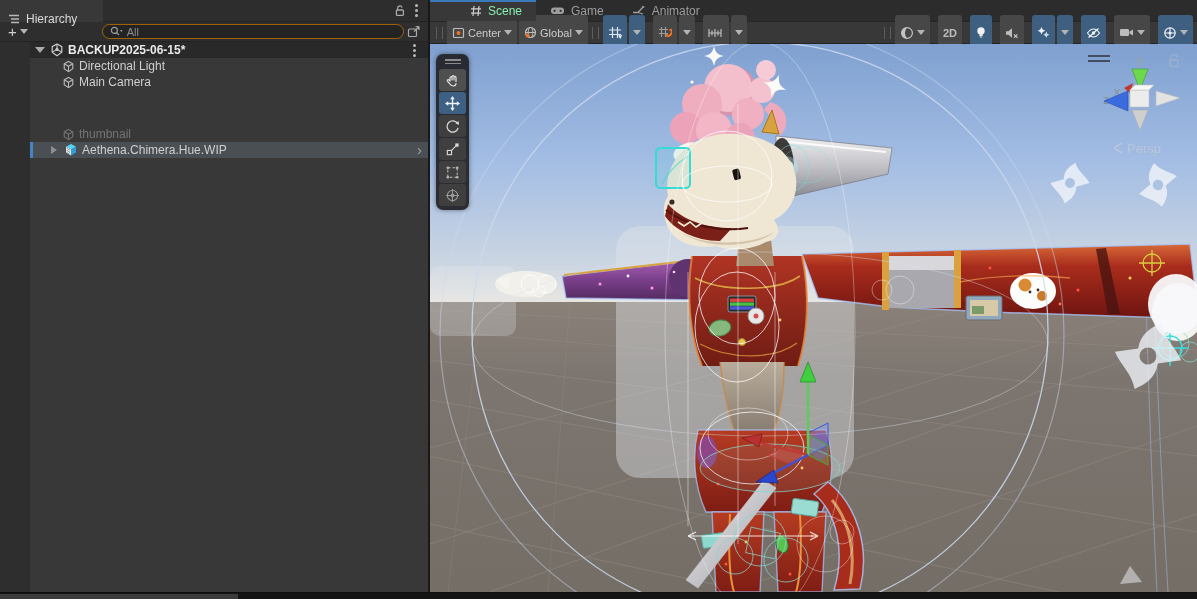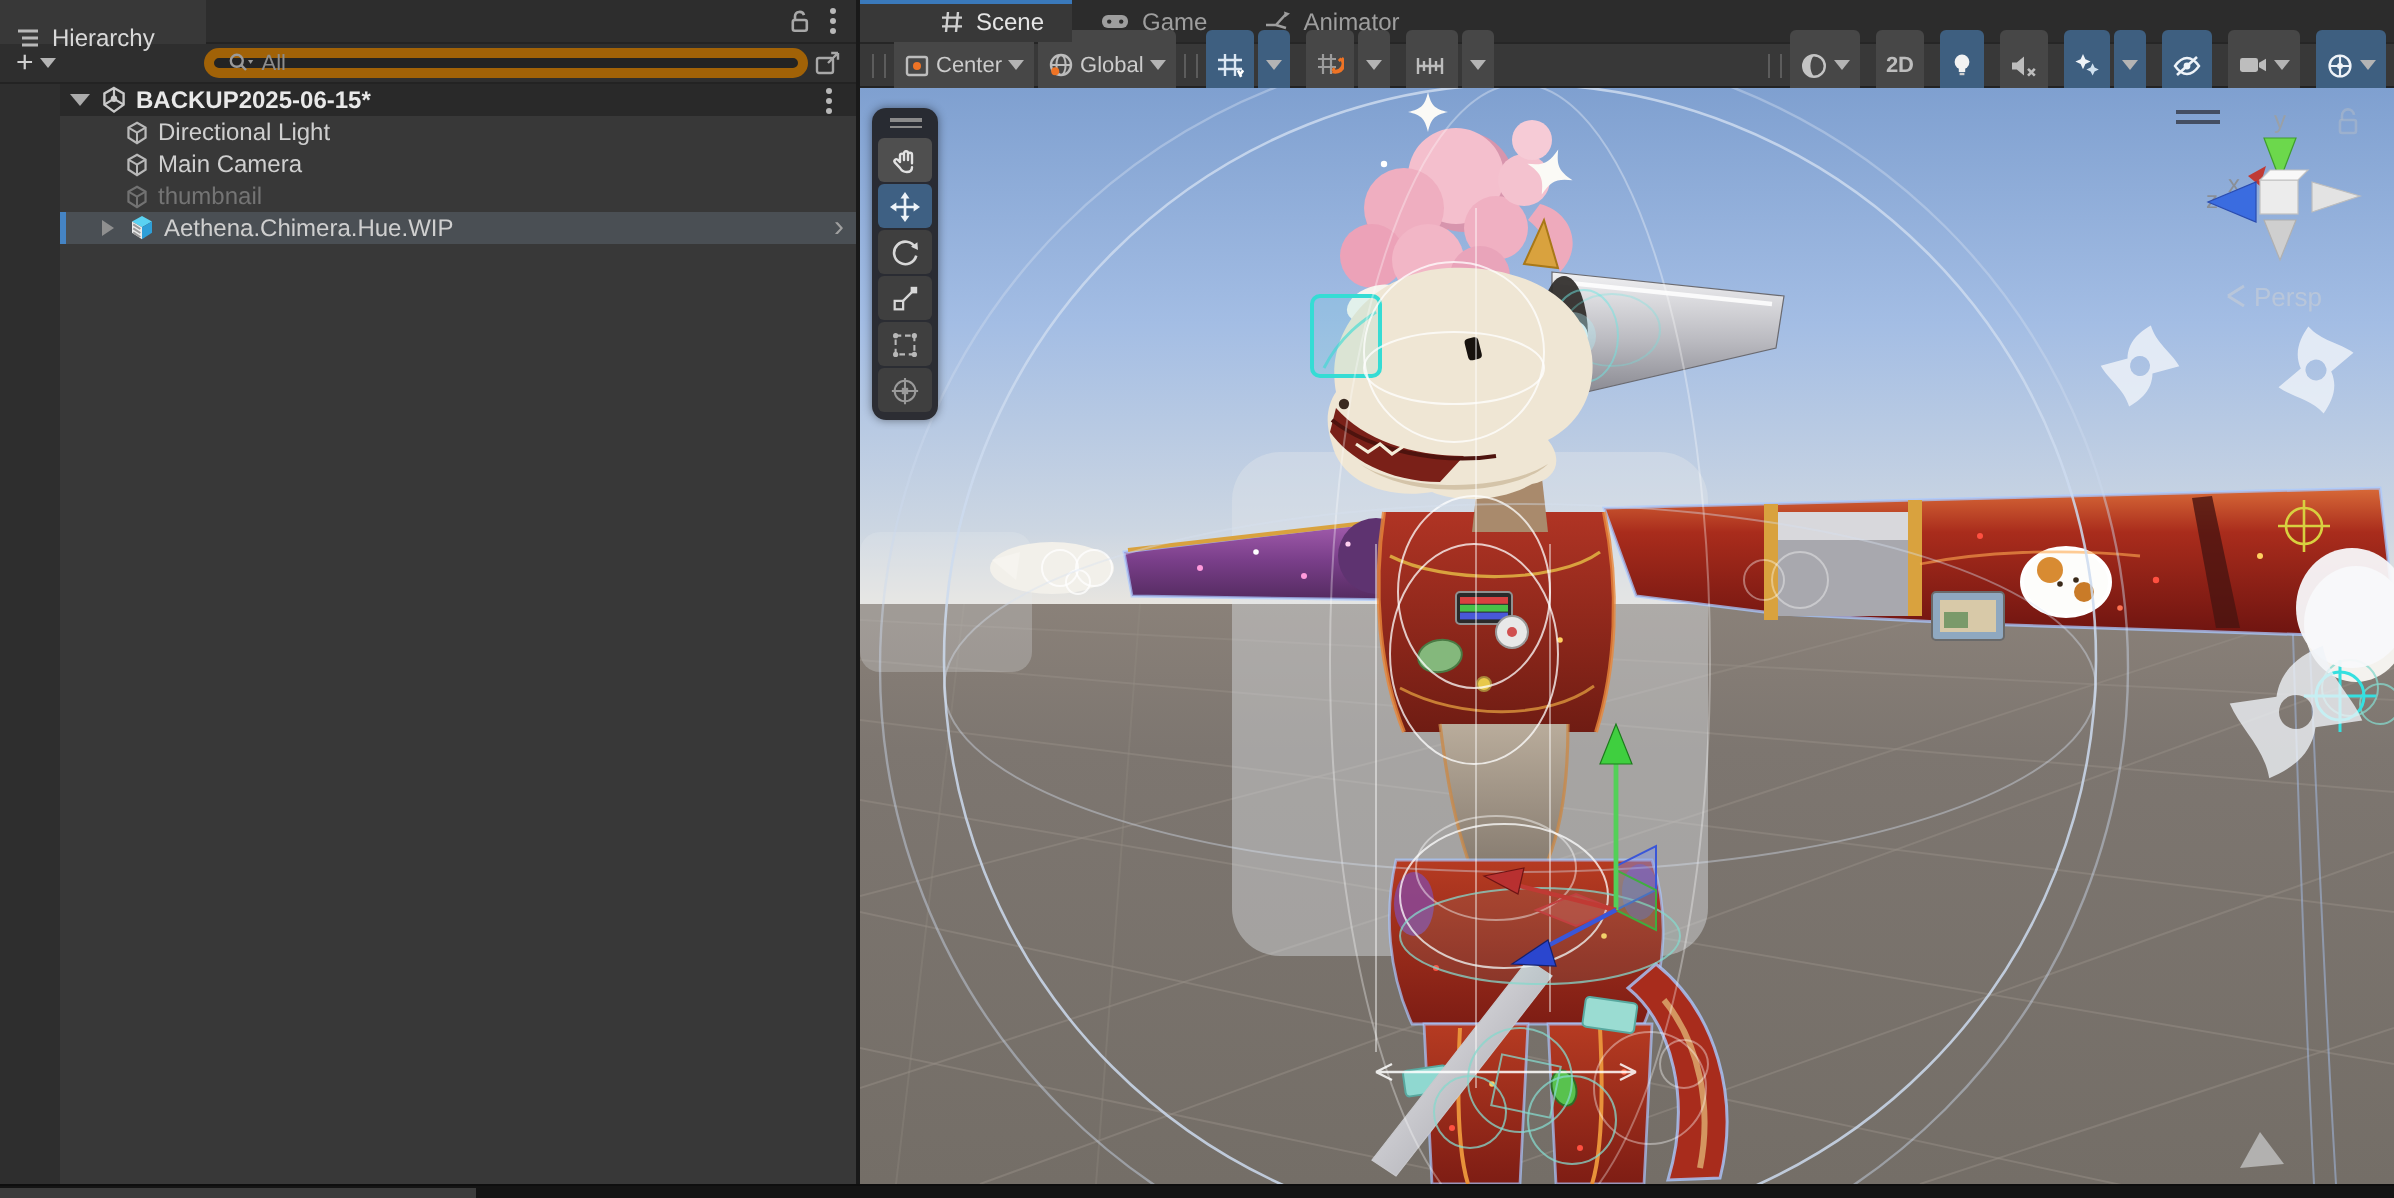--- a/index.html
+++ b/index.html
@@ -13,45 +13,45 @@
   .kebab { display:inline-flex; flex-direction:column; gap:2px; padding:2px 6px; }
   .kebab i { width:3px; height:3px; border-radius:50%; background:#b8b8b8; }
 
   
   .hier { position:absolute; left:0; top:0; width:429px; height:592px; background:#383838; border-right:1px solid #191919; }
   .htabbar { height:22px; background:#2d2d2d; display:flex; align-items:center; border-bottom:1px solid #232323; }
   .htab { height:22px; background:#383838; display:flex; align-items:center; gap:6px; padding:16px 26px 0 8px; color:#d9d9d9; font-size:12px; }
   .htabbar .right { margin-left:auto; display:flex; align-items:center; gap:2px; padding-right:4px; }
   .objbar { height:20px; background:#2e2e2e; display:flex; align-items:center; padding:0 4px; border-bottom:1px solid #232323; }
   .plusbtn { display:flex; align-items:center; gap:3px; color:#cfcfcf; font-size:15px; line-height:12px; padding:0 4px; }
-  .searchbox { margin-left:70px; flex:1; height:15px; background:#232323; border:5px solid #a16207; border-radius:8px; display:flex; align-items:center; gap:4px; padding:0 7px; }
+  .searchbox { margin-left:70px; flex:1; height:15px; background:#232323; border:1px solid #a16207; border-radius:8px; display:flex; align-items:center; gap:4px; padding:0 7px; }
   .searchbox .ph { color:#8d8d8d; font-size:11px; }
   .pickerbtn { width:20px; display:flex; justify-content:center; }
 
   .tree { position:relative; height:550px; }
   .gutter { position:absolute; left:0; top:0; bottom:0; width:30px; background:#2e2e2e; }
   .row { position:relative; margin-left:30px; height:16px; display:flex; align-items:center; gap:4px; font-size:12px; color:#cfcfcf; }
   .row.scenehdr { background:#292929; color:#e9e9e9; font-weight:bold; }
   .row.sel { background:#4a4f54; box-shadow:inset 3px 0 0 #4584c4; }
-  .row.dis { color:#747474; }
+  .row.dis { color:#747474;margin-top:36px; }
   .row.dis svg { opacity:.45; }
   .fold { width:12px; display:flex; justify-content:center; flex:0 0 12px; }
   .fold .open { width:0;height:0;border-left:5px solid transparent;border-right:5px solid transparent;border-top:6px solid #ababab; }
   .fold .closed { width:0;height:0;border-top:4px solid transparent;border-bottom:4px solid transparent;border-left:6px solid #8f8f8f; }
   .pl-hdr { padding-left:4px; }
   .pl-child { padding-left:32px; }
   .pl-fold { padding-left:18px;justify-content:center; }
   .row .tail { margin-left:auto; margin-right:6px; color:#a0a0a0; }
   .chev { font-size:15px; color:#9a9a9a; line-height:14px; }
 
   
   .scenepanel { position:absolute; left:430px; top:0; width:767px; height:592px; background:#383838; }
   .stabbar { height:22px; background:#2c2c2c; display:flex; align-items:stretch; border-bottom:1px solid #262626; }
   .stab { position:relative; display:flex; align-items:center; gap:6px; padding:0 14px; color:#9e9e9e; font-size:12px; }
-  .stab.active { background:#383838; color:#e5e5e5;padding-left:40px; }
+  .stab.active { background:#383838; color:#86efac;padding-left:40px; }
   .stab.active::before { content:""; position:absolute; left:0; right:0; top:0; height:2px; background:#3a79bb; }
   .stoolbar { height:22px; background:#383838; display:flex; align-items:center; padding:0 3px; border-bottom:1px solid #232323; }
   .tbtn { height:35px; background:#474747; border-radius:3px; display:flex; align-items:center; gap:3px; padding:0 5px; color:#cccccc; font-size:11px; margin:0 1px; }
   .tbtn.blue { background:#3e5f80; }
   .tbtn.caretonly { padding:0 4px; }
   .gap6 { width:6px; } .spacer { flex:1; }
 
   .viewport { position:absolute; left:0; top:44px; width:767px; height:548px; overflow:hidden; }
 
   

